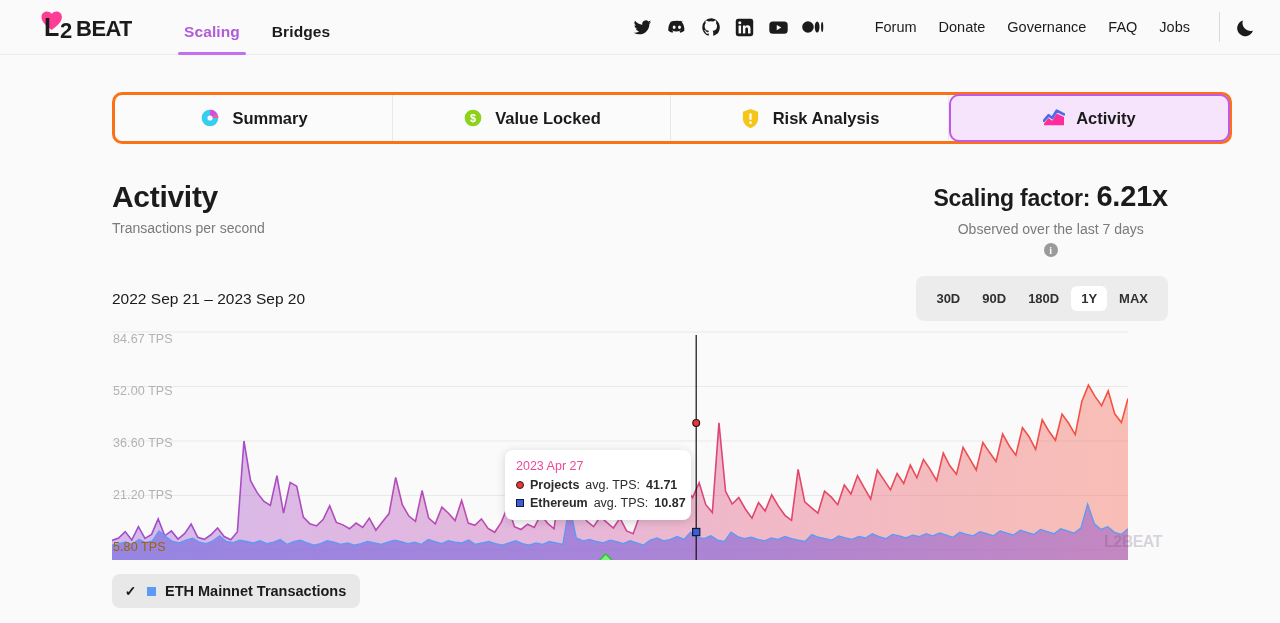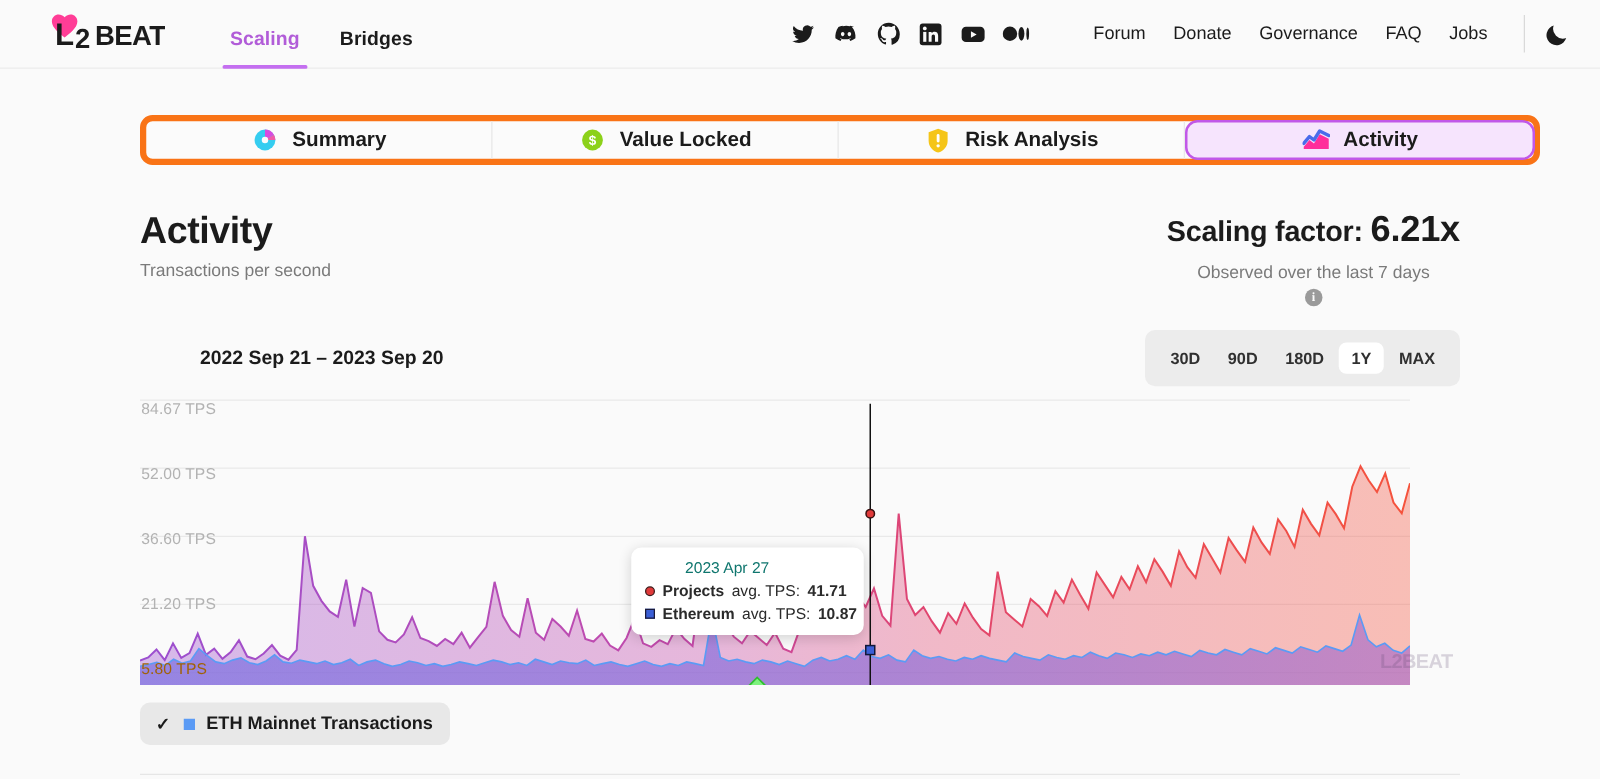--- a/index.html
+++ b/index.html
@@ -46,23 +46,23 @@
 
   .nav-right { display: flex; align-items: center; gap: 0px; }
   .nav-right a {
     font-size: 14.5px; color: #1b1b1b; text-decoration: none;
     padding: 0 11px; white-space: nowrap;
   }
   .divider-v { width: 1px; height: 30px; background: #d9d9d9; margin: 0 14px 0 18px; }
   .moon { width: 22px; height: 22px; display:flex; align-items:center; justify-content:center; }
   .tabbar {
     margin: 37px 48px 0 112px;
-    height: 40px;
+    height: 52px;
     display: flex;
-    border: 5px solid #f97316;
+    border: 3px solid #f97316;
     border-radius: 10px;
     background: #fbfbfb;
     overflow: visible;
   }
   .tab {
     flex: 1;
     display: flex; align-items: center; justify-content: center; gap: 11px;
     font-size: 16.5px; font-weight: 700; color: #1b1b1b;
     border-right: 1px solid #e8e8e8;
     cursor: pointer;
@@ -89,21 +89,21 @@
   .sf-sub { font-size: 14px; color: #7a7a7a; margin-top: 8px; display: flex; align-items: center; justify-content: flex-end; gap: 6px; flex-direction: column; }
   .info-ic { width: 14px; height: 14px; border-radius: 50%; background: #9a9a9a; color: #fafafa;
              font-size: 10px; font-weight: 700; display: flex; align-items: center; justify-content: center;
              font-family: "Liberation Serif", serif; }
 
   
   .rangerow {
     margin: 19px 112px 0 112px;
     display: flex; align-items: center; justify-content: space-between;
   }
-  .daterange { font-size: 15.5px; font-weight: 700; margin-left: 48px; }
+  .daterange { font-size: 15.5px; font-weight: 400; }
   .pillgroup {
     display: flex; align-items: center; gap: 2px;
     background: #ececec; border-radius: 8px; padding: 10px;
   }
   .pill {
     font-size: 13px; font-weight: 700; color: #303030;
     padding: 5px 10px; border-radius: 6px; cursor: pointer;
   }
   .pill.on { background: #ffffff; }
 
@@ -123,21 +123,21 @@
   .tooltip {
     position: absolute;
     left: 393px; top: 120px;
     width: 186px;
     background: #ffffff;
     border-radius: 8px;
     box-shadow: 0 2px 10px rgba(0,0,0,.16);
     padding: 9px 11px 10px 11px;
     font-size: 12.5px;
   }
-  .tt-date { color: #0f766e; font-size: 12.5px; margin-bottom: 5px; margin-left: 32px; }
+  .tt-date { color: #ec4899; font-size: 12.5px; margin-bottom: 5px; }
   .tt-row { display: flex; align-items: center; gap: 6px; margin-top: 4px; white-space: nowrap; font-size: 12.5px; color: #2b2b2b; }
   .tt-row b { font-weight: 700; }
   .sw-circle { width: 8px; height: 8px; border-radius: 50%; background: #e03a3a; border: 1px solid #3a1a1a; flex: none; }
   .sw-square { width: 8px; height: 8px; background: #3b5fd6; border: 1px solid #1a1a3a; flex: none; }
 
   
   .legendrow {
     margin: 14px 112px 0 112px;
     display: flex; align-items: center; justify-content: space-between;
   }

